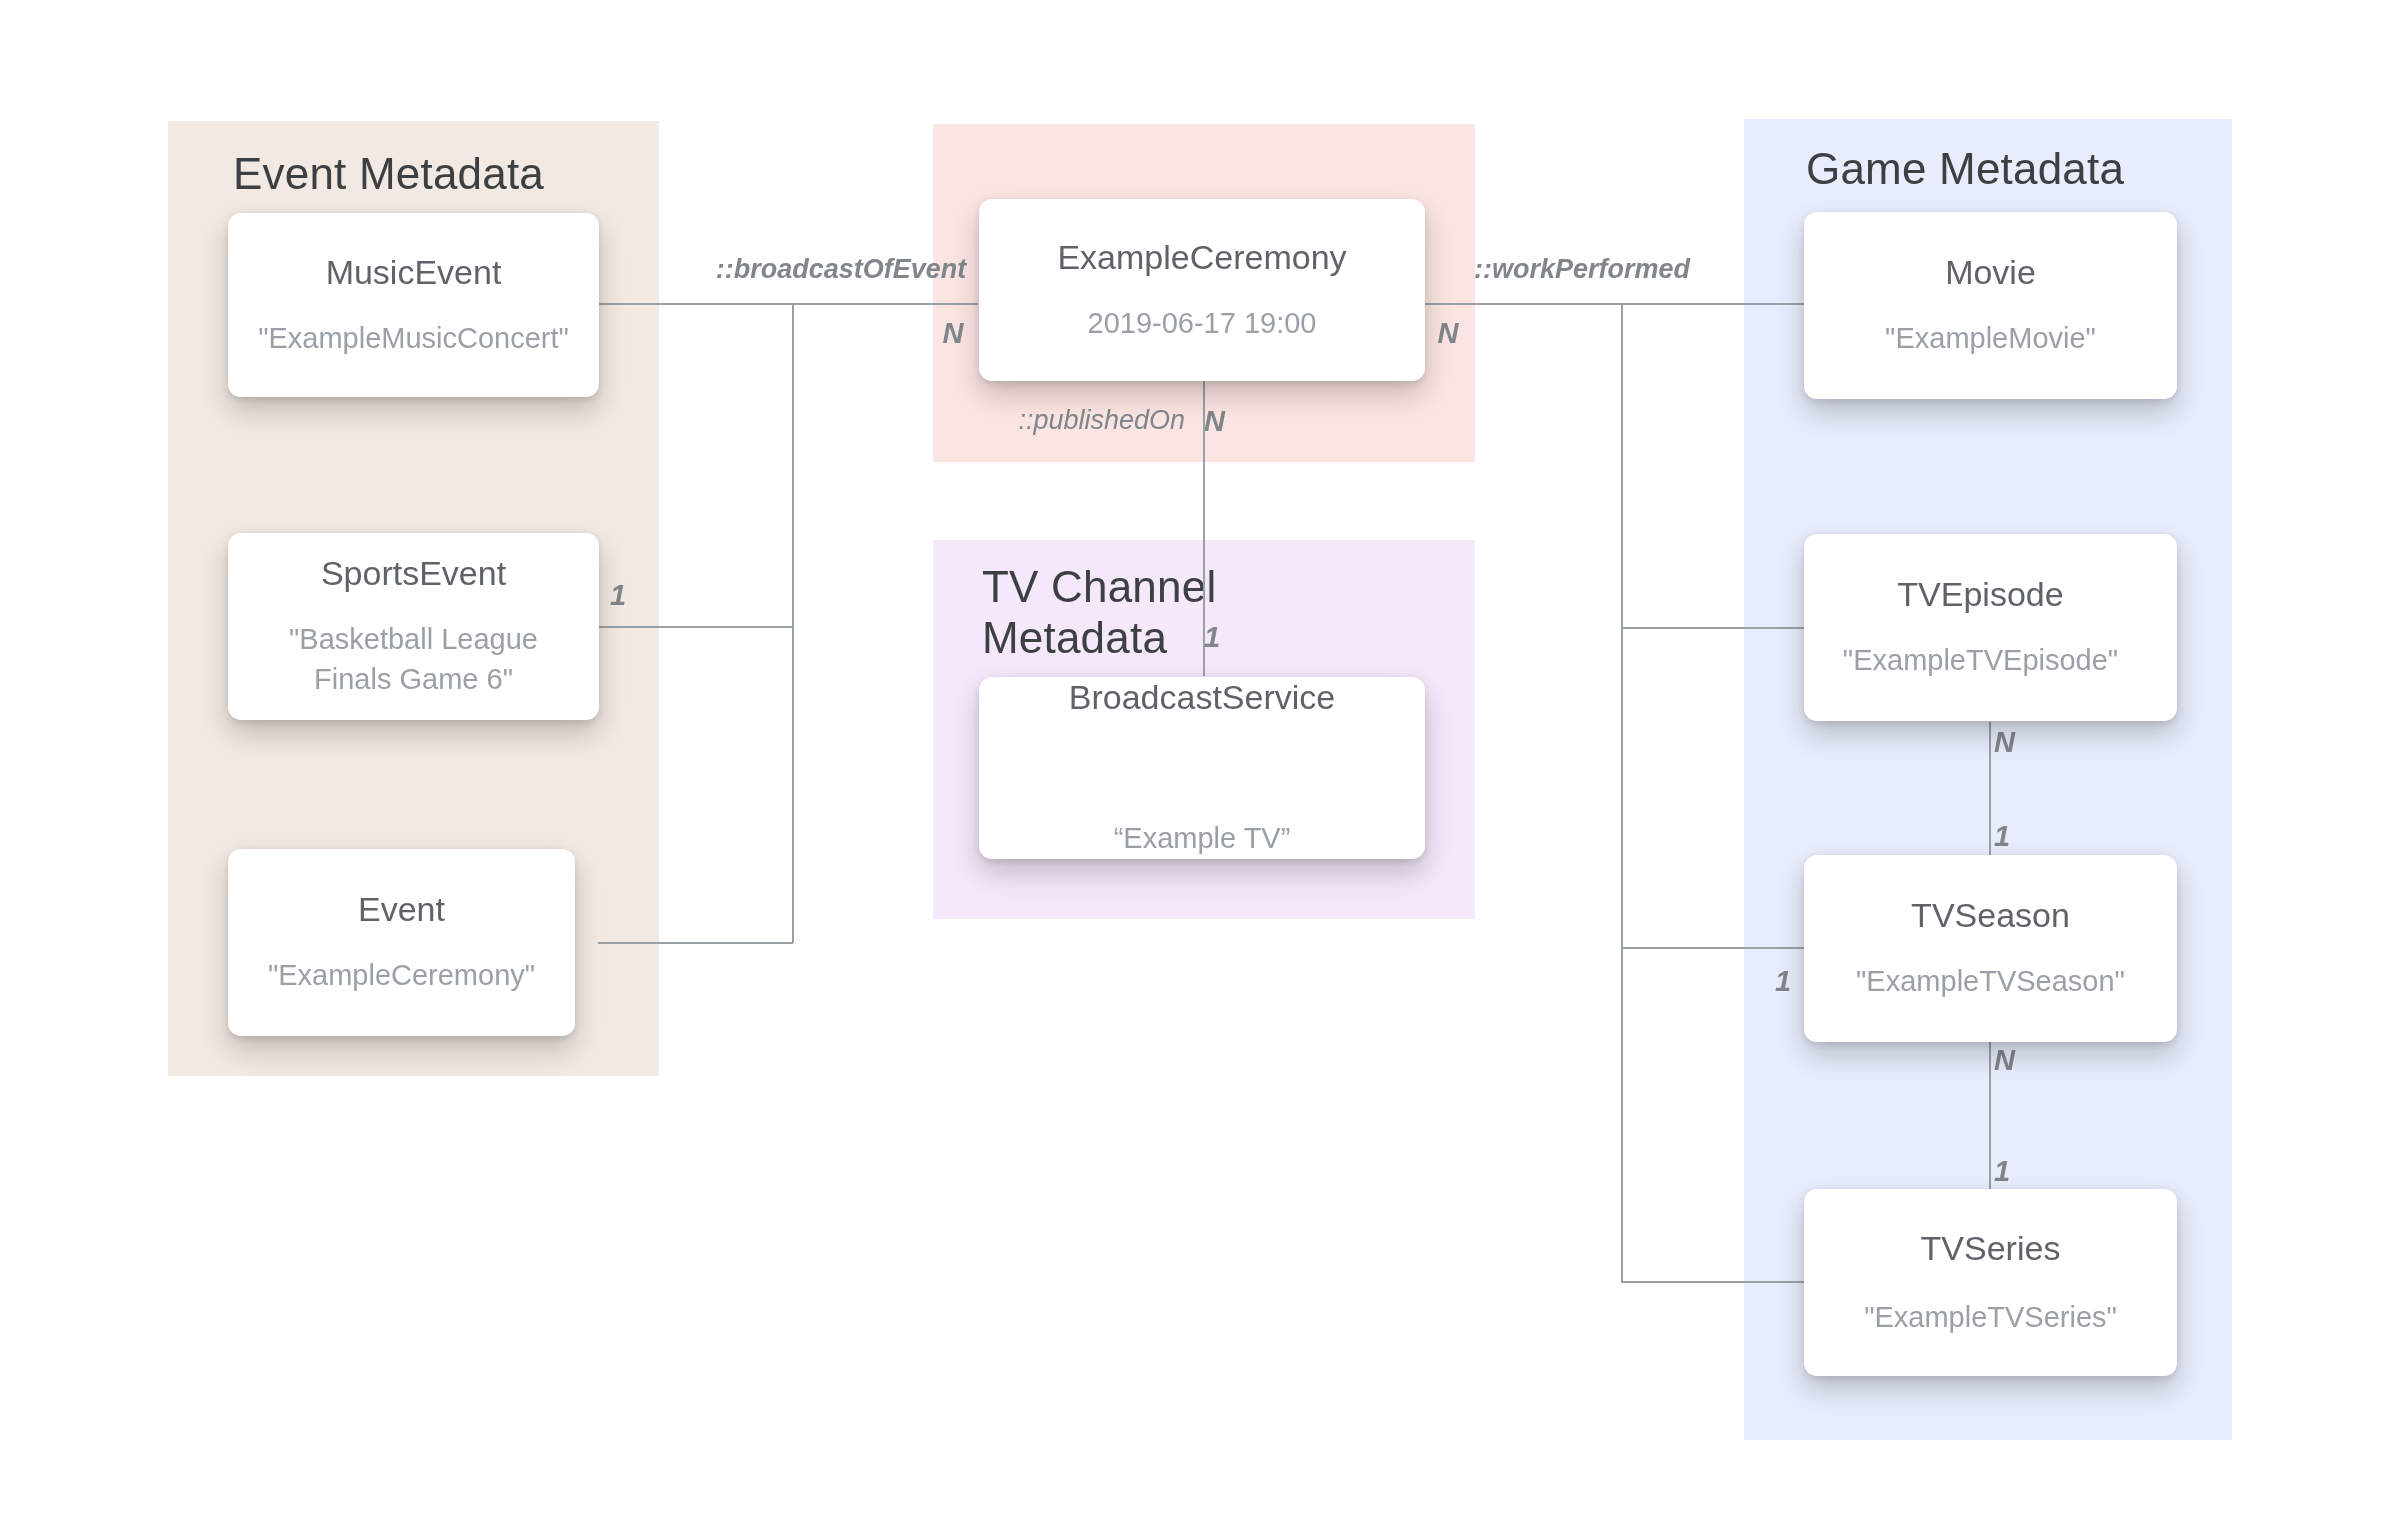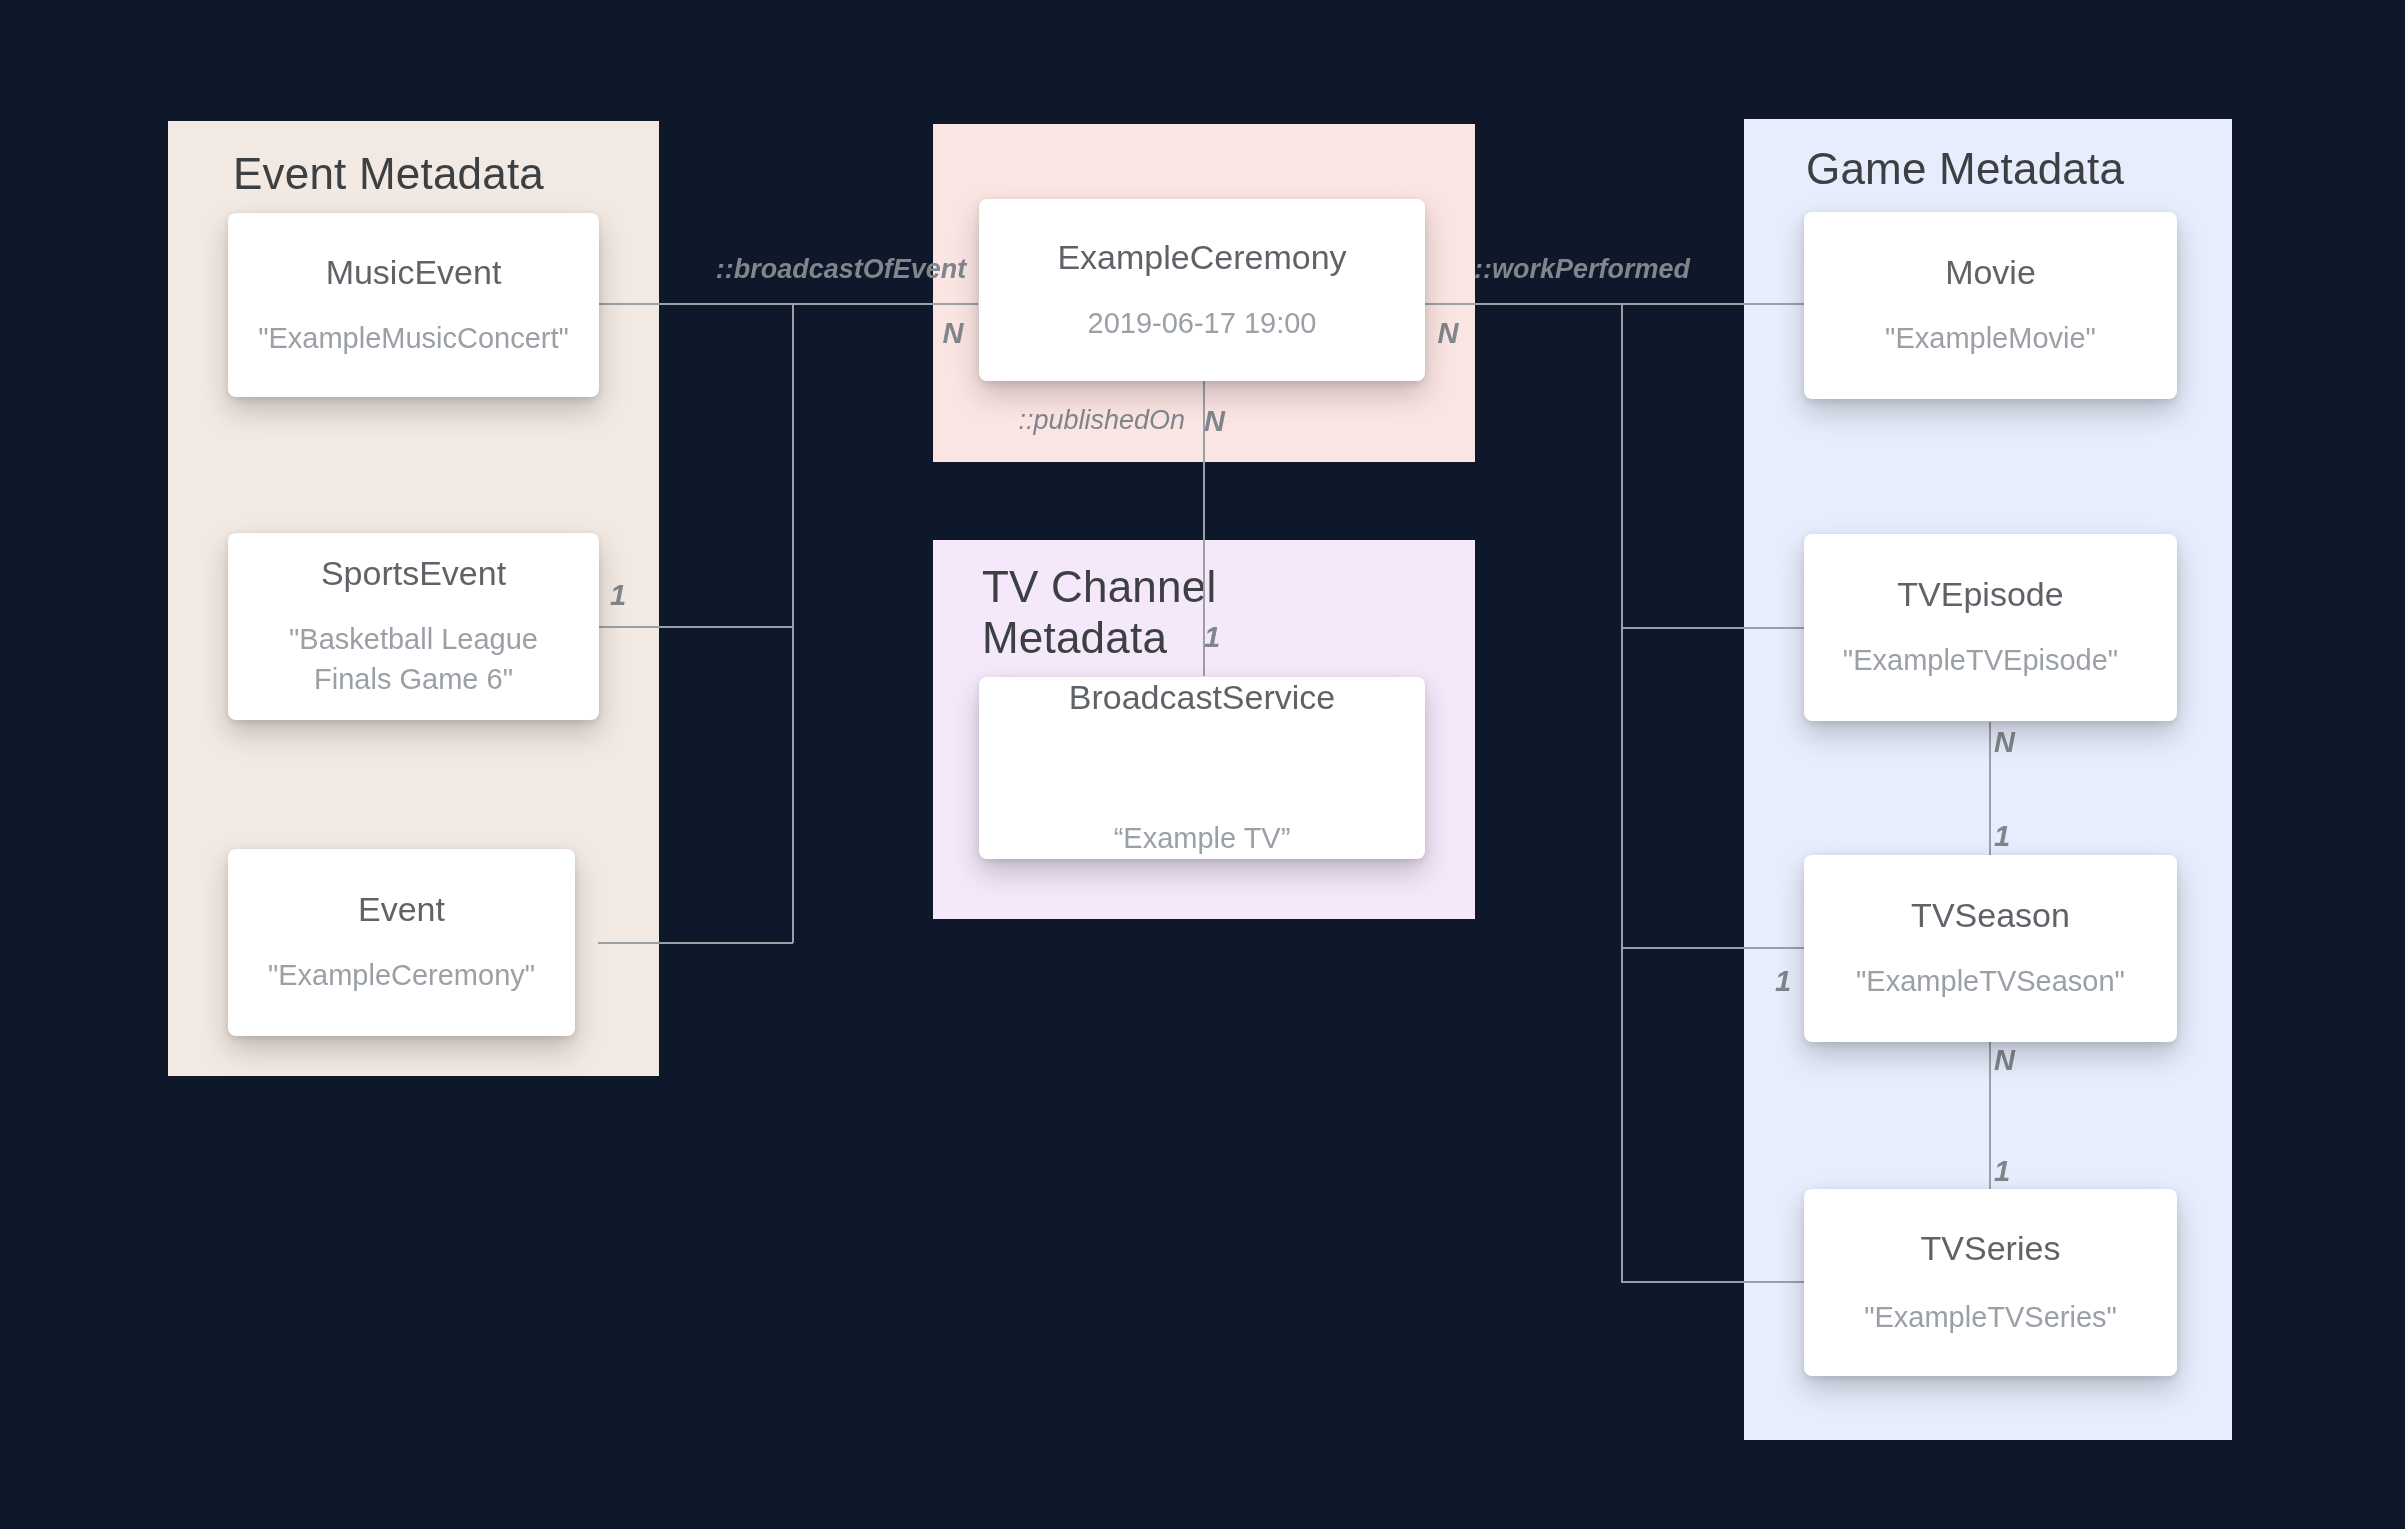--- a/index.html
+++ b/index.html
@@ -5,21 +5,21 @@
   html, body {
     margin: 0;
     padding: 0;
     background: #000000;
     font-family: "Liberation Sans", sans-serif;
   }
   #stage {
     position: relative;
     width: 2405px;
     height: 1529px;
-    background: #0f172a;
+    background: #ffffff;
     overflow: hidden;
   }
   
   .panel {
     position: absolute;
   }
   .panel-title {
     position: absolute;
     font-size: 44px;
     line-height: 1.16;
@@ -32,21 +32,21 @@
   #panel-broadcast  { left: 933px;  top: 124px; width: 542px;  height: 338px;  background: #FBE5E3; }
   #panel-tvchannel  { left: 933px;  top: 540px; width: 542px;  height: 379px;  background: #F4E8FA; }
   #panel-media      { left: 1744px; top: 119px; width: 488px;  height: 1321px; background: #E7EDFC; }
   #panel-event .panel-title     { left: 65px; top: 27px; }
   #panel-tvchannel .panel-title { left: 49px; top: 21px; }
   #panel-media .panel-title     { left: 62px; top: 24px; }
   
   .node {
     position: absolute;
     background: #FFFFFF;
-    border-radius: 8px;
+    border-radius: 13px;
     box-shadow: 0 13.4px 29px rgba(0,0,0,0.20), 0 2.9px 7.6px rgba(0,0,0,0.10);
     display: flex;
     flex-direction: column;
     align-items: center;
     justify-content: center;
     gap: 25px;
     text-align: center;
     padding: 0 27px;
     box-sizing: border-box;
   }

